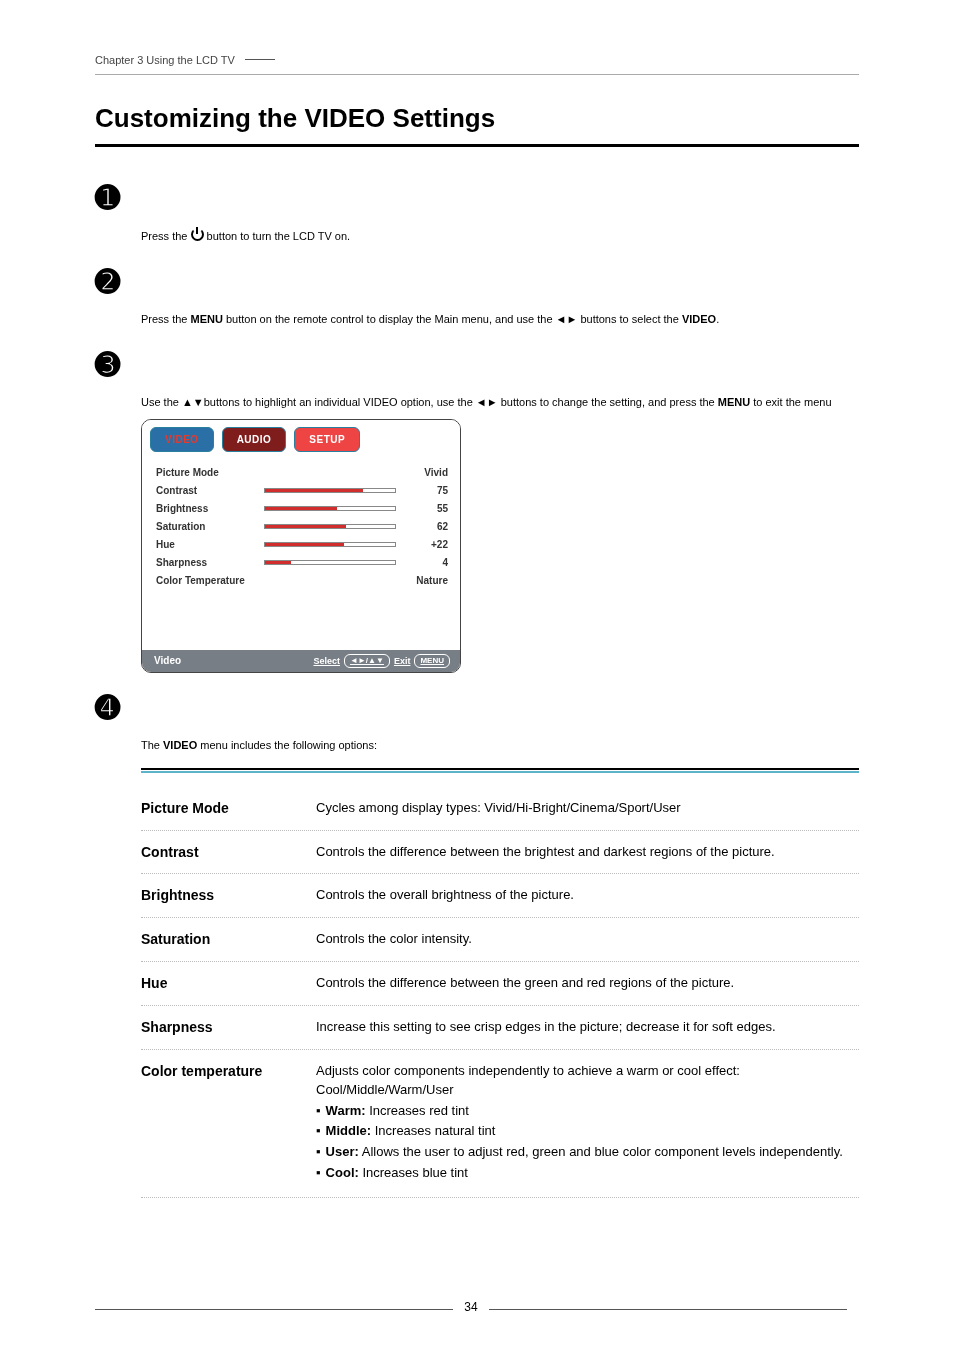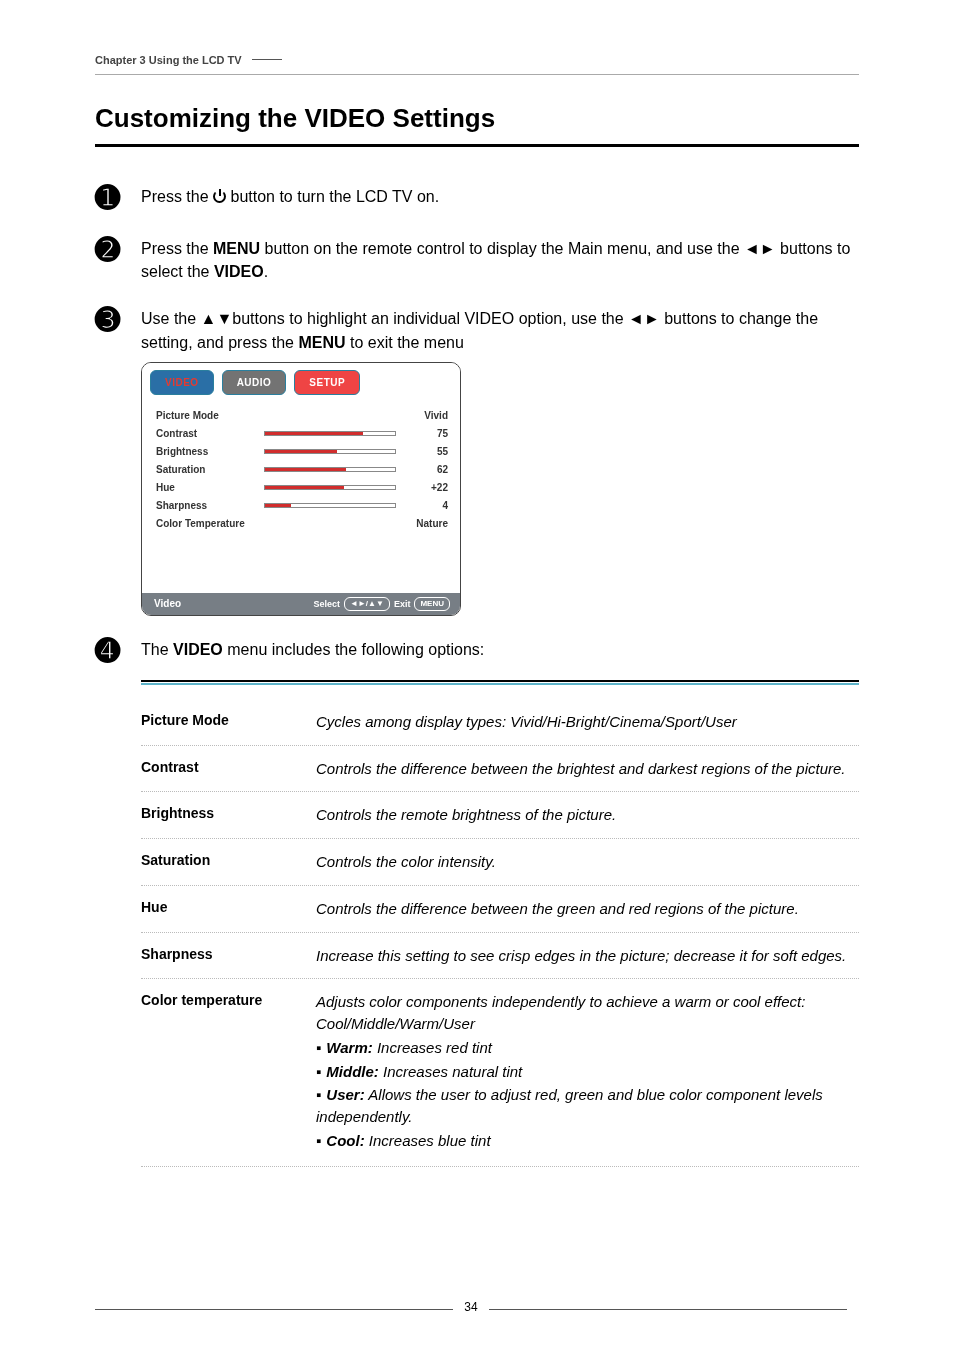--- a/index.html
+++ b/index.html
@@ -7,21 +7,21 @@
       font-family: Arial, Helvetica, sans-serif;
       background: #fff;
       width: 954px;
       height: 1354px;
       position: relative;
       padding: 50px 95px 40px 95px;
       color: #000;
     }
     .chapter-title {
       font-size: 11px;
-      font-weight: bold;
+      font-weight: normal;
       color: #444;
     }
     .chapter-dash {
       display: inline-block;
       vertical-align: middle;
       border-top: 1px solid #555;
       width: 30px;
       margin-left: 6px;
     }
     .chapter-underline {
@@ -46,23 +46,24 @@
     .step-num {
       font-size: 30px;
       font-weight: bold;
       font-family: Arial, sans-serif;
       width: 46px;
       flex-shrink: 0;
       line-height: 1;
       margin-top: -2px;
     }
     .step-body {
-      font-size: 16px;
+      font-size: 11px;
       line-height: 1.45;
       flex: 1;
+      margin-top: 43px;
     }
     .step-body b { font-weight: bold; }
     .osd-block {
       margin-left: 46px;
       margin-top: 6px;
       margin-bottom: 22px;
     }
     .osd {
       width: 320px;
       border: 1px solid #444;
@@ -78,21 +79,21 @@
       padding: 7px 8px 6px 8px;
     }
     .osd-tab {
       border-radius: 6px;
       font-size: 10px;
       font-weight: bold;
       font-family: Arial, sans-serif;
       letter-spacing: 0.5px;
       padding: 6px 14px;
       color: #fff;
-      background: #737373;
+      background: #7f1d1d;
       border: 1px solid #2a7f9e;
     }
     .osd-tab.active {
       background: #2a6fa6;
       color: #e63a2f;
     }
     .osd-tab.setup {
       background: #ef4444;
     }
     .osd-content {
@@ -124,21 +125,21 @@
     .osd-footer {
       background: #777e85;
       color: #fff;
       font-size: 10px;
       font-weight: bold;
       display: flex;
       justify-content: space-between;
       align-items: center;
       padding: 4px 10px 4px 12px;
     }
-    .osd-keys { font-size: 9px; display: flex; align-items: center; gap: 4px; }
+    .osd-keys { font-size: 9px; display: flex; align-items: center; gap: 4px; text-decoration: underline; }
     .key-box {
       display: inline-block;
       border: 1px solid #fff;
       border-radius: 6px;
       padding: 0 5px;
       font-size: 8px;
       line-height: 12px;
       color: #fff;
     }
     .options-block { margin-left: 46px; margin-top: 14px; }
@@ -156,23 +157,22 @@
     }
     .opt-label {
       width: 175px;
       font-size: 14px;
       font-weight: bold;
       flex-shrink: 0;
       padding-top: 1px;
     }
     .opt-desc {
       flex: 1;
-      font-size: 15px;
+      font-size: 13px;
       line-height: 1.45;
-      font-style: italic;
     }
     .opt-desc ul { list-style-type: none; padding-left: 0; margin-top: 2px; }
     .opt-desc li { margin-bottom: 2px; }
     .opt-desc .bullet { margin-right: 5px; color: #000; }
     .footer-pageno {
       position: absolute;
       bottom: 40px;
       left: 0; right: 12px;
       text-align: center;
       font-size: 12px;
@@ -317,21 +317,21 @@
   <div class="opt-row">
     <div class="opt-label">Picture Mode</div>
     <div class="opt-desc">Cycles among display types: Vivid/Hi-Bright/Cinema/Sport/User</div>
   </div>
   <div class="opt-row">
     <div class="opt-label">Contrast</div>
     <div class="opt-desc">Controls the difference between the brightest and darkest regions of the picture.</div>
   </div>
   <div class="opt-row">
     <div class="opt-label">Brightness</div>
-    <div class="opt-desc">Controls the remote brightness of the picture.</div>
+    <div class="opt-desc">Controls the overall brightness of the picture.</div>
   </div>
   <div class="opt-row">
     <div class="opt-label">Saturation</div>
     <div class="opt-desc">Controls the color intensity.</div>
   </div>
   <div class="opt-row">
     <div class="opt-label">Hue</div>
     <div class="opt-desc">Controls the difference between the green and red regions of the picture.</div>
   </div>
   <div class="opt-row">

